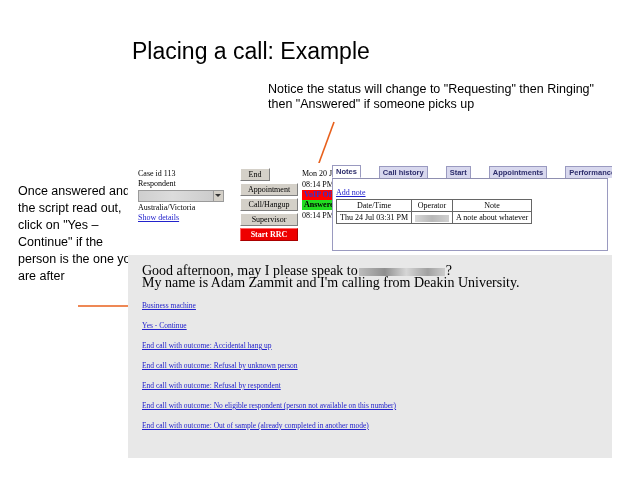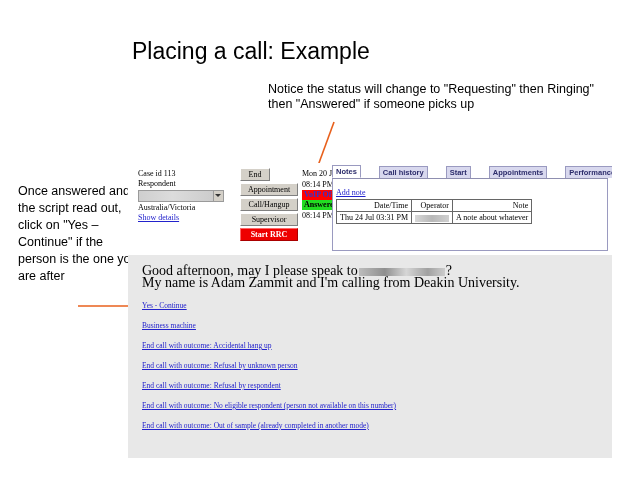--- a/index.html
+++ b/index.html
@@ -206,21 +206,21 @@
   }
   .addnote { font-size: 8px; display: inline-block; margin-bottom: 2px; }
   table.notes-tbl {
     border-collapse: collapse;
     font-size: 8px;
     font-family: "Liberation Serif", serif;
   }
   table.notes-tbl th, table.notes-tbl td {
     border: 1px solid #666;
     padding: 0px 3px;
-    text-align: right;
+    text-align: center;
     font-weight: normal;
     white-space: nowrap;
     line-height: 11px;
   }
   .redact-cell {
     display: inline-block;
     width: 34px; height: 7px;
     background: linear-gradient(90deg,#d8d8d8,#b8b8b8,#d0d0d0);
     vertical-align: middle;
   }
@@ -336,22 +336,22 @@
     </div>
   </div>
 
   <div class="shot-body">
     <div class="script">
       <span>Good afternoon, may I please speak to</span><span class="redact-inline"></span><span>?</span><br>
       <span>My name is Adam Zammit and I'm calling from Deakin University.</span>
     </div>
 
     <div class="links">
+      <a>Business machine</a>
       <a>Yes - Continue</a>
-      <a>Business machine</a>
       <a>End call with outcome: Accidental hang up</a>
       <a>End call with outcome: Refusal by unknown person</a>
       <a>End call with outcome: Refusal by respondent</a>
       <a>End call with outcome: No eligible respondent (person not available on this number)</a>
       <a>End call with outcome: Out of sample (already completed in another mode)</a>
     </div>
   </div>
 </div>
 
 </body></html>

